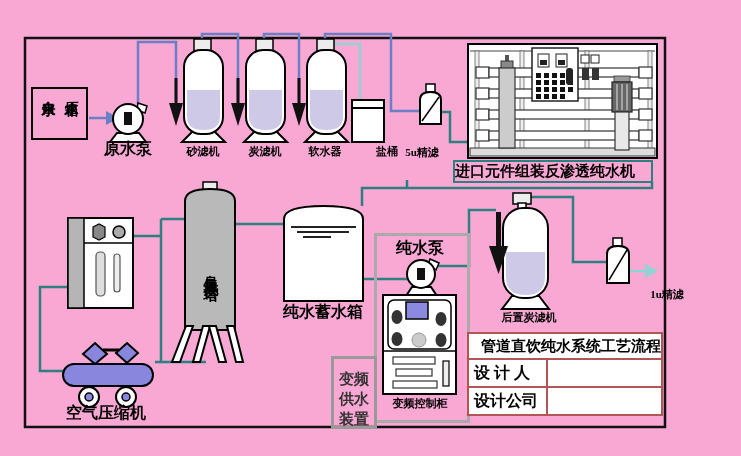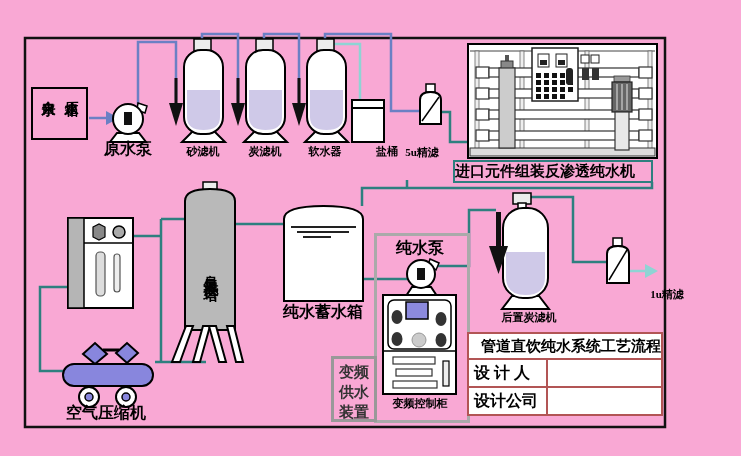--- a/index.html
+++ b/index.html
@@ -17,21 +17,21 @@
   
   #srcbox{position:absolute;left:31px;top:87px;width:53px;height:48px;border:2px solid #000;
           display:flex;flex-direction:row;justify-content:center;gap:5px;font-weight:bold;font-size:14px;padding-top:1px;}
   
   #rolabel{position:absolute;left:453px;top:160px;width:196px;height:19px;border:2px solid var(--pipe-teal);
            font-size:15px;font-weight:bold;text-align:left;line-height:19px;}
   
   #pumpbox{position:absolute;left:374px;top:233px;width:90px;height:184px;border:3px solid var(--box-gray);}
   
   #freqbox{position:absolute;left:331px;top:356px;width:40px;height:57px;border:3px solid #999;
-           font-size:15px;font-weight:bold;color:#333;text-align:center;line-height:20px;padding-top:3px;}
+           font-size:15px;font-weight:bold;color:#333;text-align:center;line-height:20px;padding-top:10px;}
   
   #tblock{position:absolute;left:467px;top:332px;width:192px;height:80px;border:2px solid var(--title-red);
           display:flex;flex-direction:column;background:#fff;}
   #tblock .row1{height:24px;border-bottom:2px solid var(--title-red);font-size:15px;font-weight:bold;
                 text-align:right;line-height:24px;letter-spacing:0px;}
   #tblock .row{display:flex;flex:1;}
   #tblock .row+.row{border-top:2px solid var(--title-red);}
   #tblock .cell-l{width:72px;border-right:2px solid var(--title-red);font-size:16px;font-weight:bold;
                   padding-left:5px;display:flex;align-items:center;}
   #tblock .cell-r{flex:1;}

